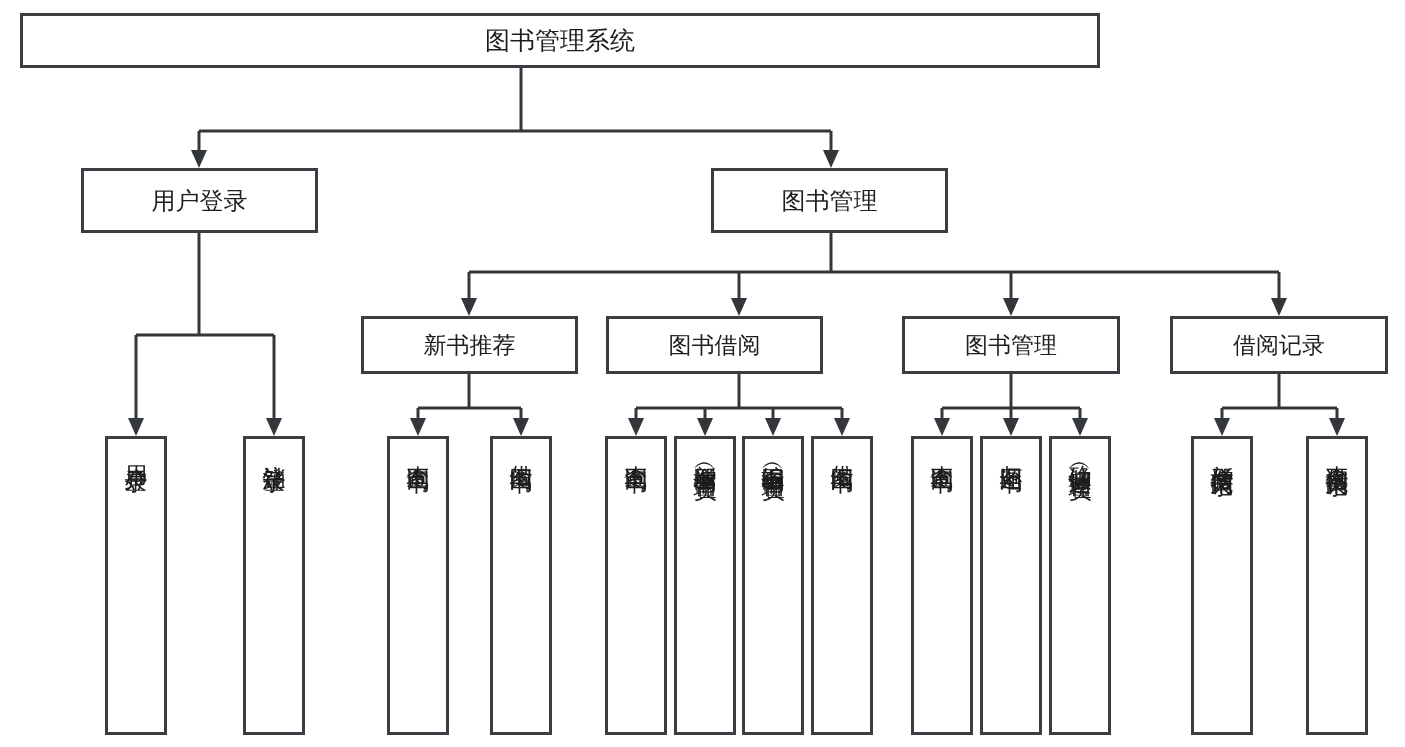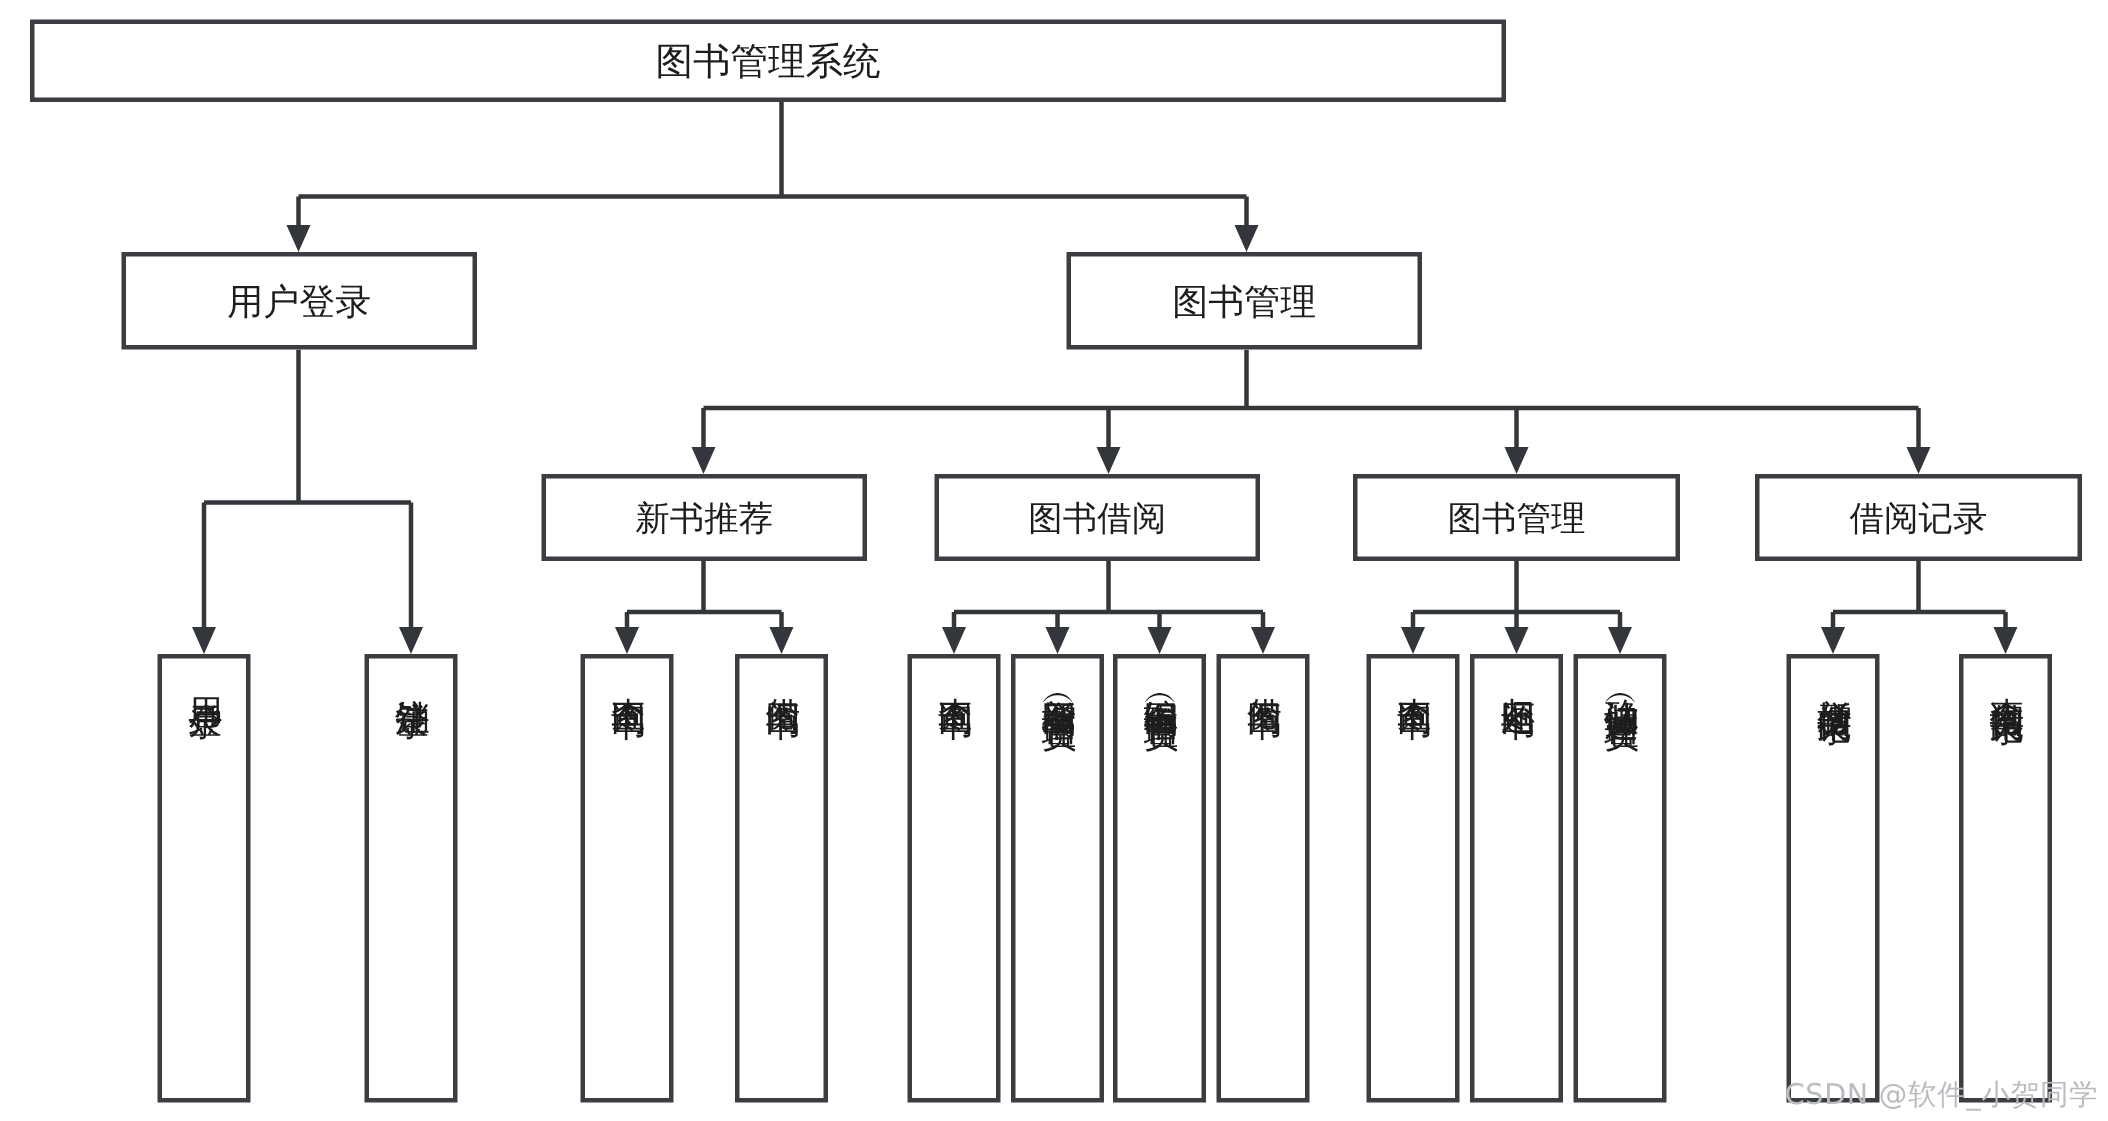--- a/index.html
+++ b/index.html
@@ -138,35 +138,35 @@
     <polygon points="1072,418 1088,418 1080,436"></polygon>
 
     <line x1="1279" y1="374" x2="1279" y2="408"></line>
     <line x1="1222" y1="408" x2="1337" y2="408"></line>
     <line x1="1222" y1="408" x2="1222" y2="420"></line>
     <line x1="1337" y1="408" x2="1337" y2="420"></line>
     <polygon points="1214,418 1230,418 1222,436"></polygon>
     <polygon points="1329,418 1345,418 1337,436"></polygon>
   </svg>
 
-  <div class="node root" style="left:20px; top:13px; width:984px; height:55px;">
+  <div class="node root" style="left:20px; top:13px; width:1080px; height:55px;">
     <span>图书管理系统</span>
   </div>
 
   <div class="node lvl2" style="left:81px; top:168px; width:237px; height:65px;">
     <span>用户登录</span>
   </div>
   <div class="node lvl2" style="left:711px; top:168px; width:237px; height:65px;">
     <span>图书管理</span>
   </div>
 
   <div class="node lvl3" style="left:361px; top:316px; width:217px; height:58px;">
     <span>新书推荐</span>
   </div>
-  <div class="node lvl3" style="left:623px; top:316px; width:217px; height:58px;">
+  <div class="node lvl3" style="left:606px; top:316px; width:217px; height:58px;">
     <span>图书借阅</span>
   </div>
   <div class="node lvl3" style="left:902px; top:316px; width:218px; height:58px;">
     <span>图书管理</span>
   </div>
   <div class="node lvl3" style="left:1170px; top:316px; width:218px; height:58px;justify-content:center;">
     <span>借阅记录</span>
   </div>
 
   <div class="node leaf" style="left:105px; top:436px; width:62px; height:299px;">
@@ -206,15 +206,14 @@
     <span class="vtext">确认归还（管理员）</span>
   </div>
 
   <div class="node leaf" style="left:1191px; top:436px; width:62px; height:299px;">
     <span class="vtext">新增借阅记录</span>
   </div>
   <div class="node leaf" style="left:1306px; top:436px; width:62px; height:299px;">
     <span class="vtext">查询借阅记录</span>
   </div>
 
-  <div class="watermark">CSDN @软件_小贺同学</div>
 
 </div>
 
 </body></html>

